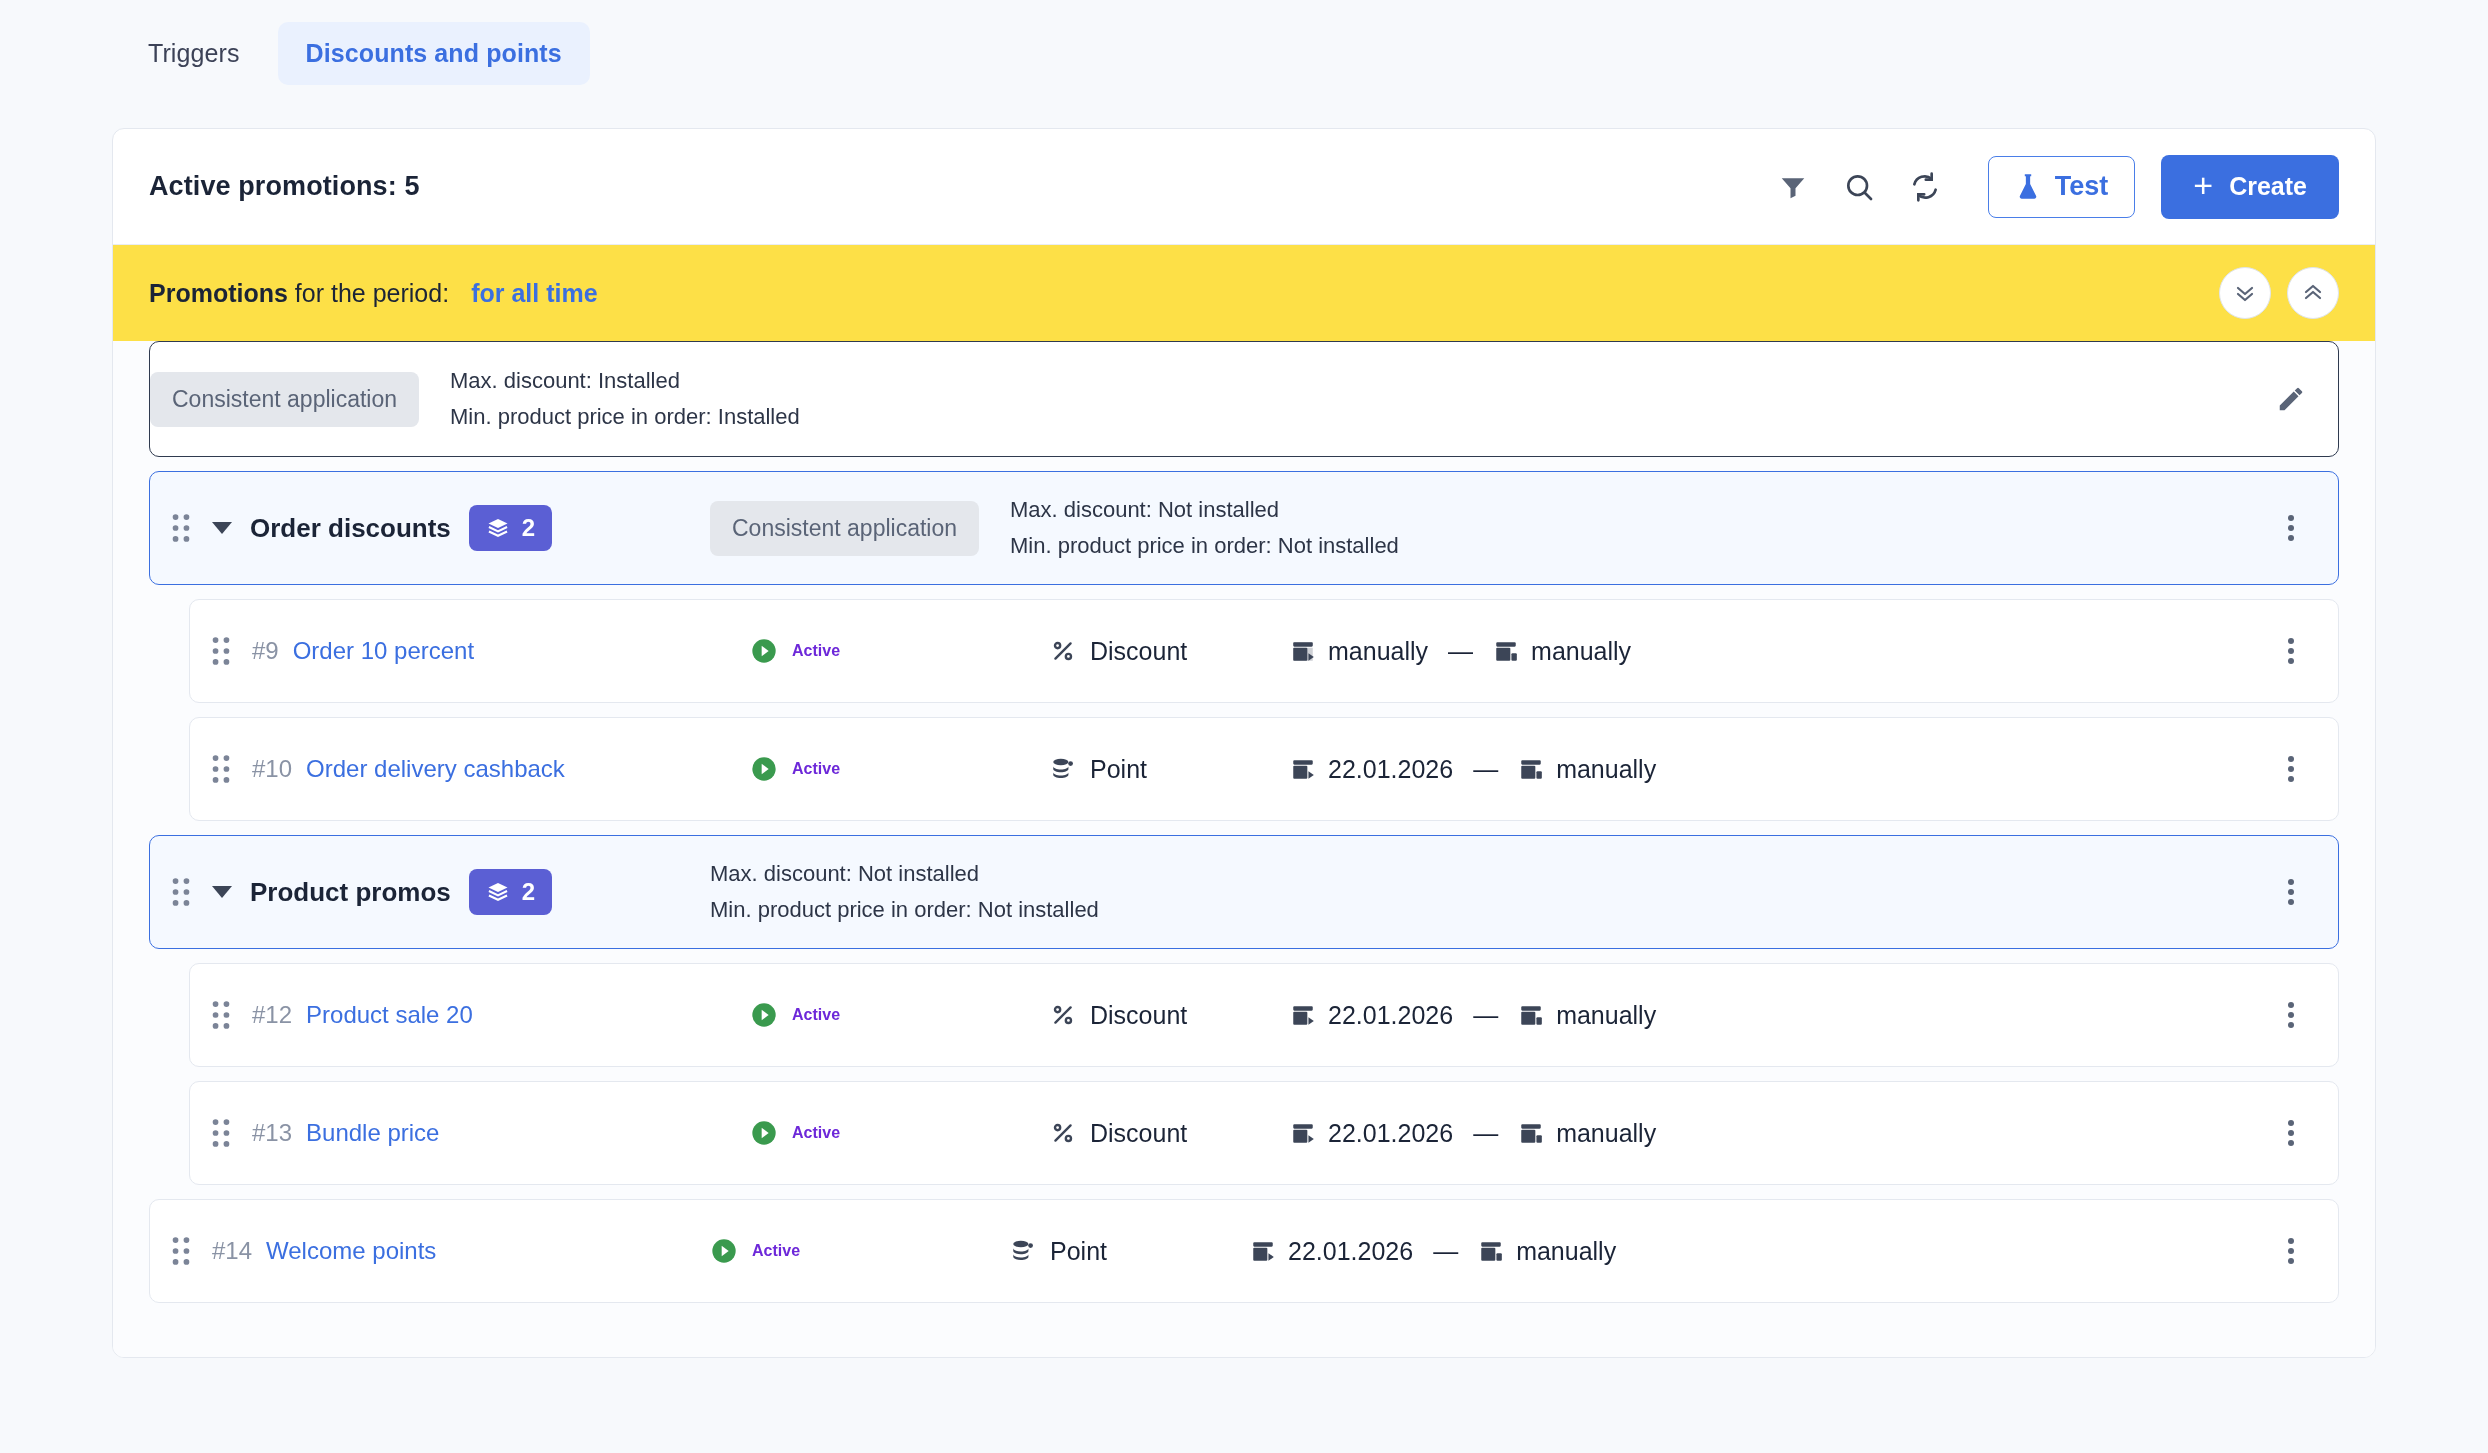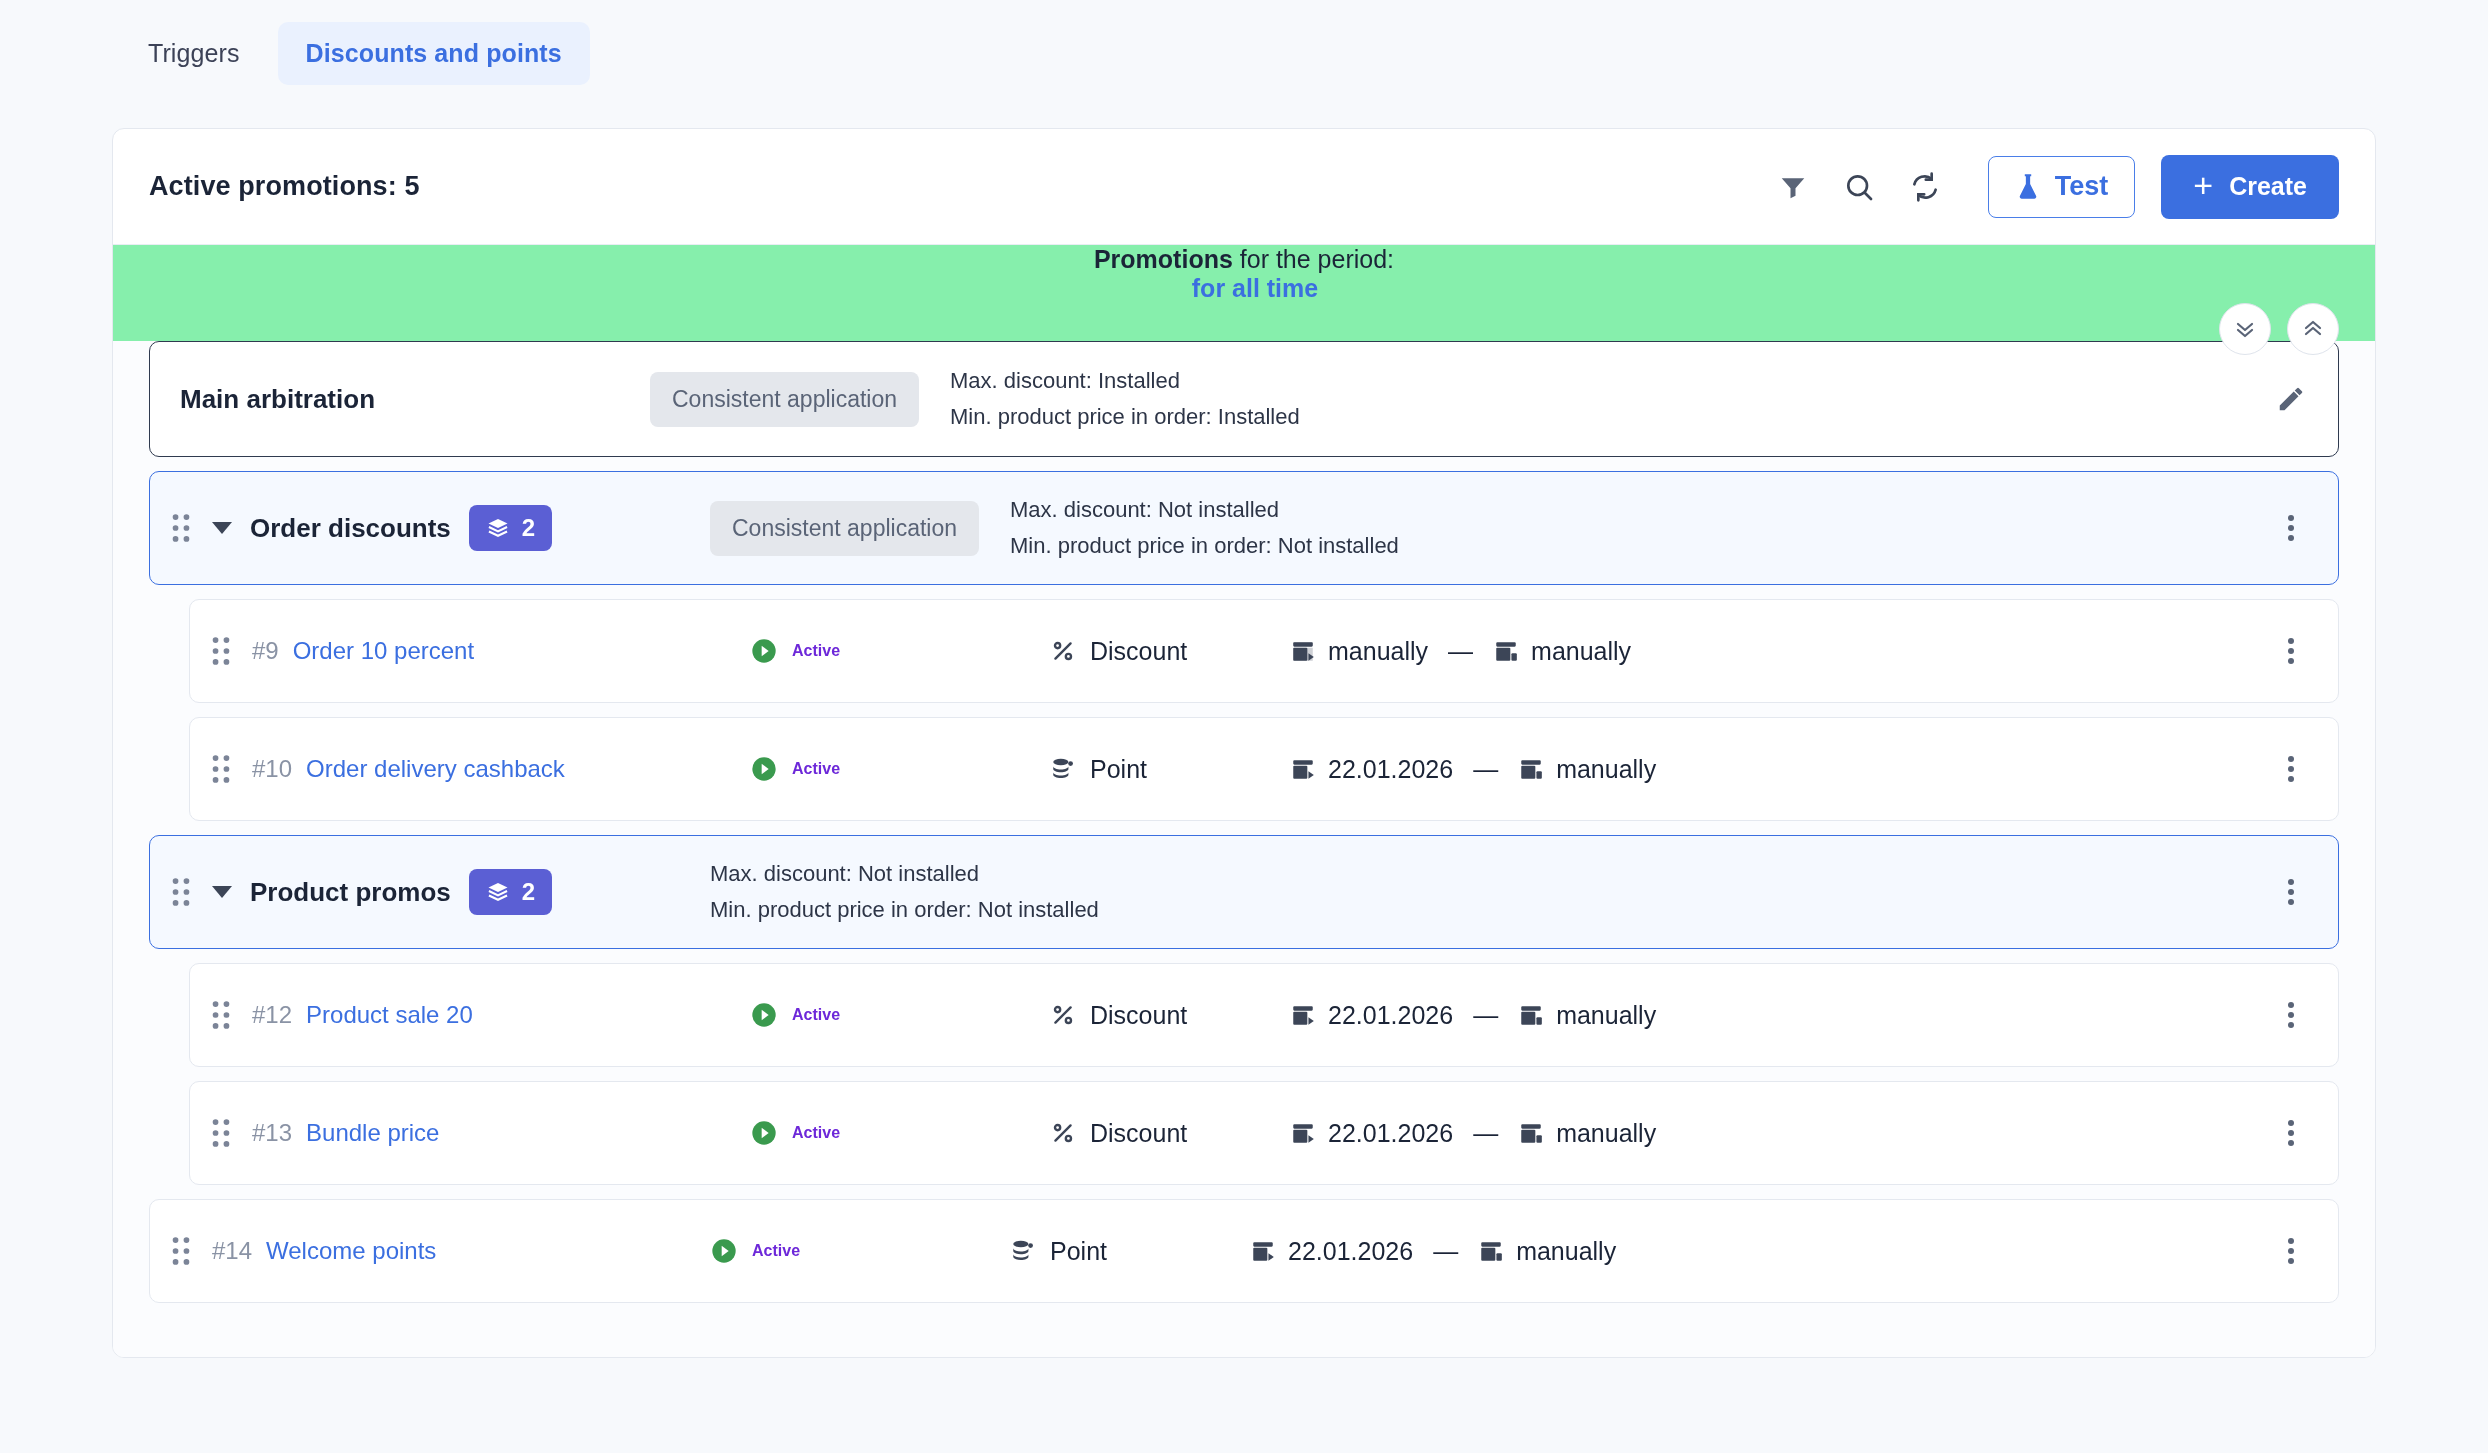--- a/index.html
+++ b/index.html
@@ -58,22 +58,21 @@
     background: #3b6fe0; border-radius: 8px;
     color: #fff; font-size: 25px; font-weight: 700;
     margin-left: 26px; cursor: pointer;
   }
   .plus-glyph { font-size: 34px; font-weight: 400; line-height: 1; margin-top: -3px; }
 
   
   .period-bar {
     height: 96px; display: flex; align-items: center;
     padding: 0 36px 0 36px;
-    background: #86efac;
-    flex-direction: column;
+    background: #fde047;
   }
   .period-text { font-size: 25px; color: #1b2437; }
   .period-text b { font-weight: 700; }
   .period-link {
     font-size: 25px; color: #3b6fe0; font-weight: 700;
     margin-left: 22px; cursor: pointer;
   }
   .period-tools { margin-left: auto; display: flex; gap: 16px; }
   .round-btn {
     width: 52px; height: 52px; border-radius: 50%;
@@ -220,21 +219,20 @@
           <polyline points="5 17 12 11 19 17"></polyline>
             <polyline points="5 11 12 5 19 11"></polyline>
         </svg>
       </div>
     </div>
   </div>
 
   <div class="rows">
 
     <div class="row lvl1 arbitration">
-      <div class="arb-name">Main arbitration</div>
       <div class="arb-chip-wrap">
         <span class="chip">Consistent application</span>
       </div>
       <div class="meta">
         <div class="meta-line">Max. discount: Installed</div>
         <div class="meta-line">Min. product price in order: Installed</div>
       </div>
       <div class="c-menu">
         <svg width="30" height="30" viewBox="0 0 24 24" fill="#5a6477">
           <path d="M3 17.2V21h3.8L18 9.8 14.2 6zM20.7 7.1a1 1 0 0 0 0-1.4l-2.4-2.4a1 1 0 0 0-1.4 0L15 5.2 18.8 9z"></path>

